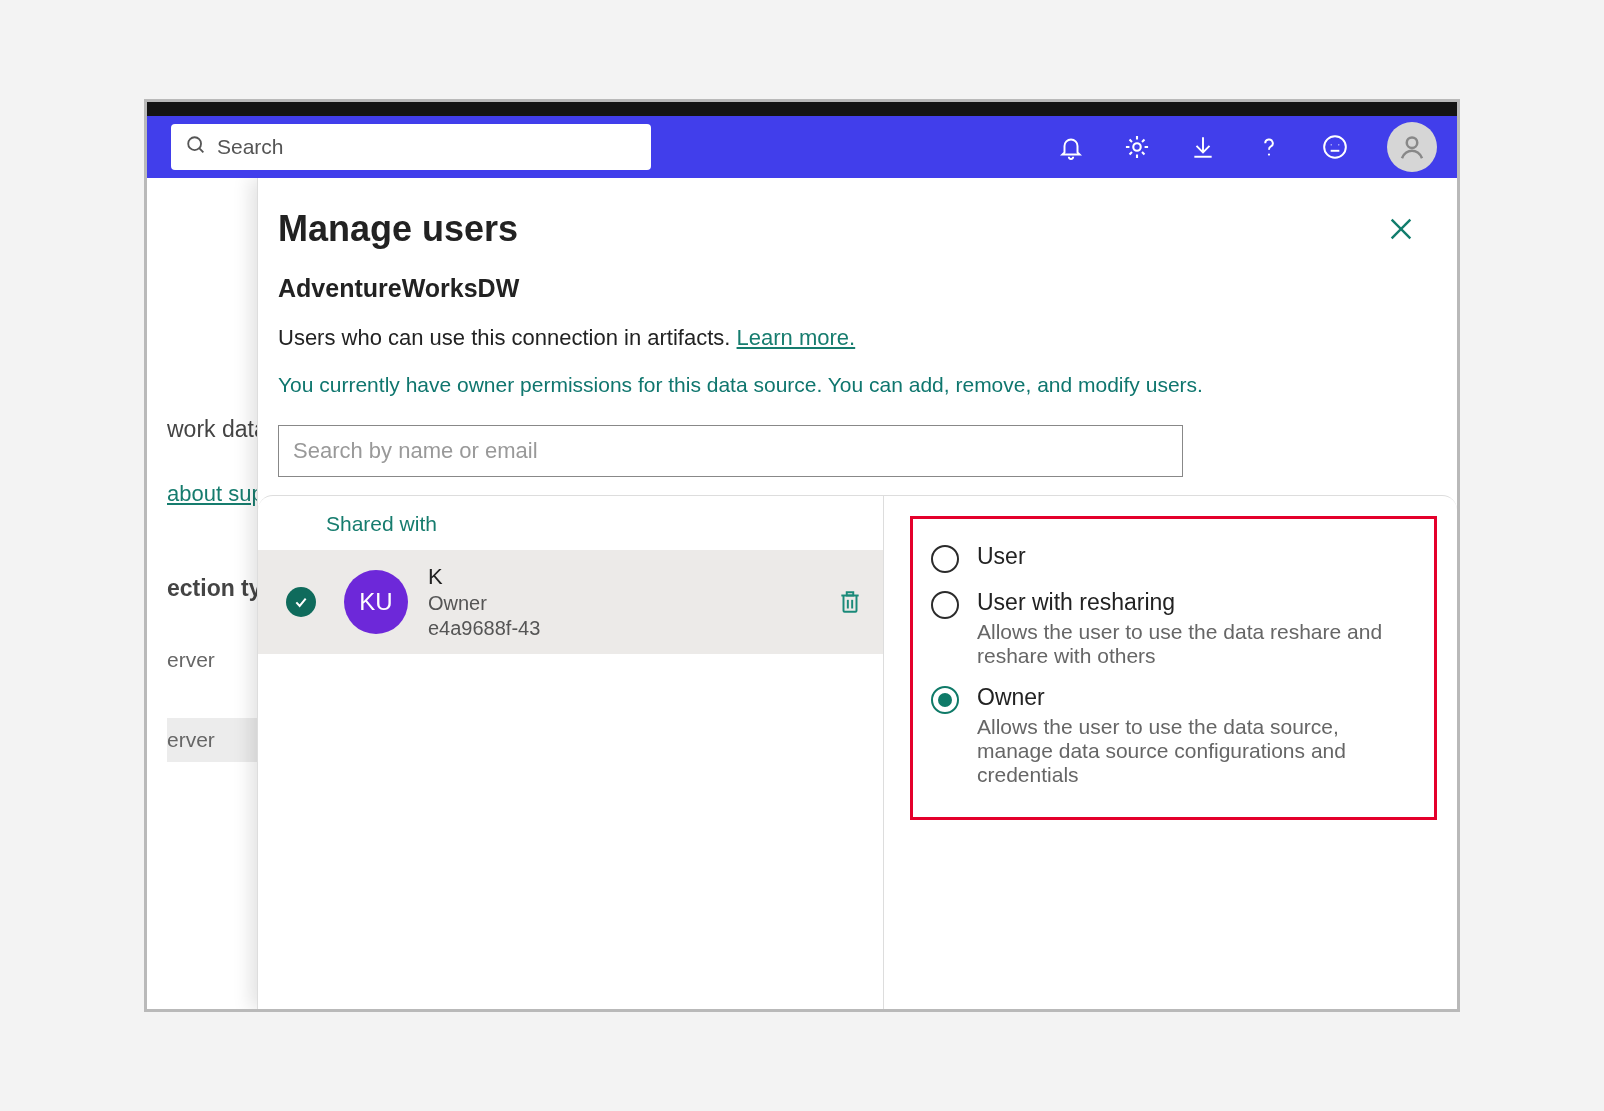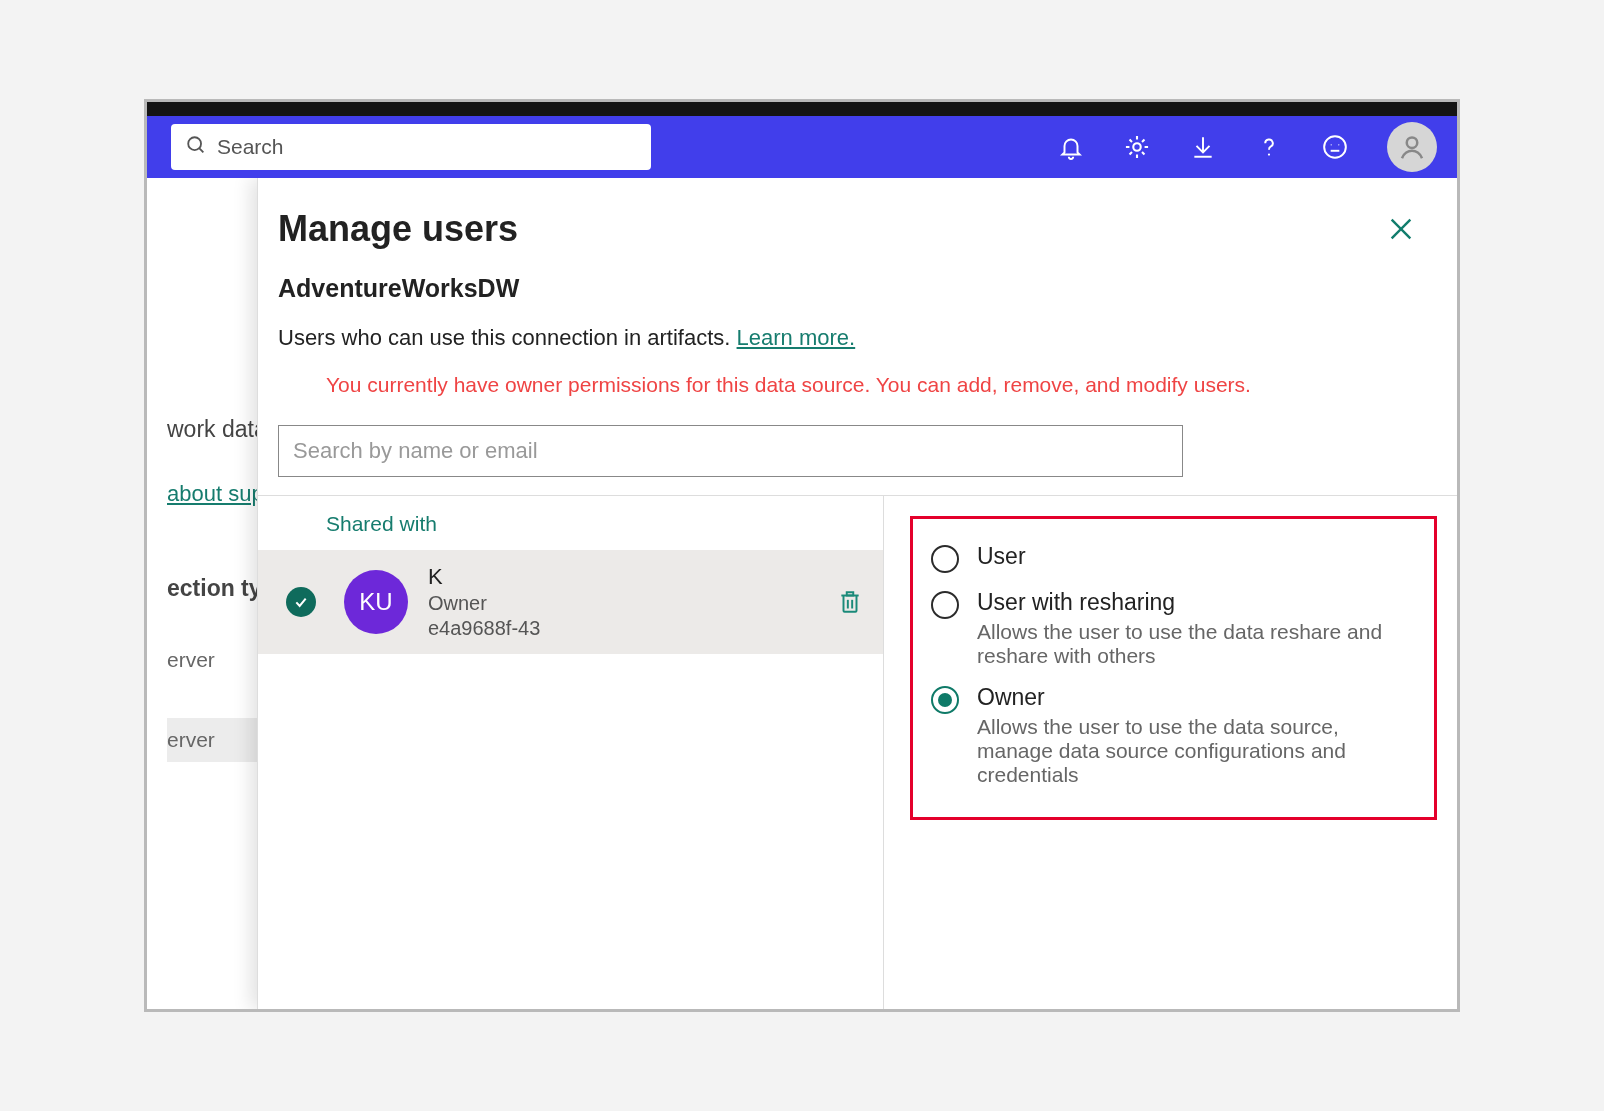--- a/index.html
+++ b/index.html
@@ -34,25 +34,25 @@
 
   .panel { position:absolute; top:0; right:0; bottom:0; width:1200px; background:#fff; box-shadow:-6px 0 18px rgba(0,0,0,.12); display:flex; flex-direction:column; border-left:1px solid #ddd;}
   .panel-inner { padding:30px 42px 0 20px; }
   .panel-title-row{ display:flex; align-items:center; justify-content:space-between; }
   .panel-title { font-size:36px; font-weight:600; }
   .close-btn { width:28px; height:28px; cursor:pointer; }
   .close-btn svg{ stroke:#107c6c; stroke-width:2; fill:none; }
   .panel-sub { font-size:25px; font-weight:600; margin-top:24px; }
   .panel-desc { font-size:22px; margin-top:22px; color:#222; }
   .panel-desc a { color:#167c6e; text-decoration:underline; cursor:pointer; }
-  .panel-note { font-size:21px; color:#ef4444; margin-top:22px;margin-left:48px; }
+  .panel-note { font-size:21px; color:#0f766e; margin-top:22px; }
   .user-search { margin-top:28px; width:905px; height:52px; border:1px solid #888; padding:0 14px; font-size:22px; outline:none; }
   .user-search::placeholder{ color:#999; }
 
-  .panel-body { flex:1; display:flex; margin-top:18px; border-top:1px solid #ddd; overflow:hidden;}
+  .panel-body { flex:1; display:flex; margin-top:18px; border-top:1px solid #ddd; overflow:hidden;border-radius:15px;}
   .col-left { width:625px; display:flex; flex-direction:column; }
   .col-right { flex:1; border-left:1px solid #ddd; padding:20px 20px 0 26px; }
 
   .shared-with { color:#167c6e; font-size:21px; padding:16px 0 14px 68px; }
 
   .user-row { display:flex; align-items:center; background:#eceae8; padding:14px 20px 14px 28px; }
   .user-check { width:30px; height:30px; border-radius:50%; background:#0f6b5c; display:flex; align-items:center; justify-content:center; flex-shrink:0;}
   .user-check svg{ stroke:#fff; stroke-width:3; fill:none; }
   .user-avatar { width:64px; height:64px; border-radius:50%; background:#6d28d9; color:#fff; display:flex; align-items:center; justify-content:center; font-size:24px; margin-left:28px; flex-shrink:0;}
   .user-meta { margin-left:20px; flex:1; }

